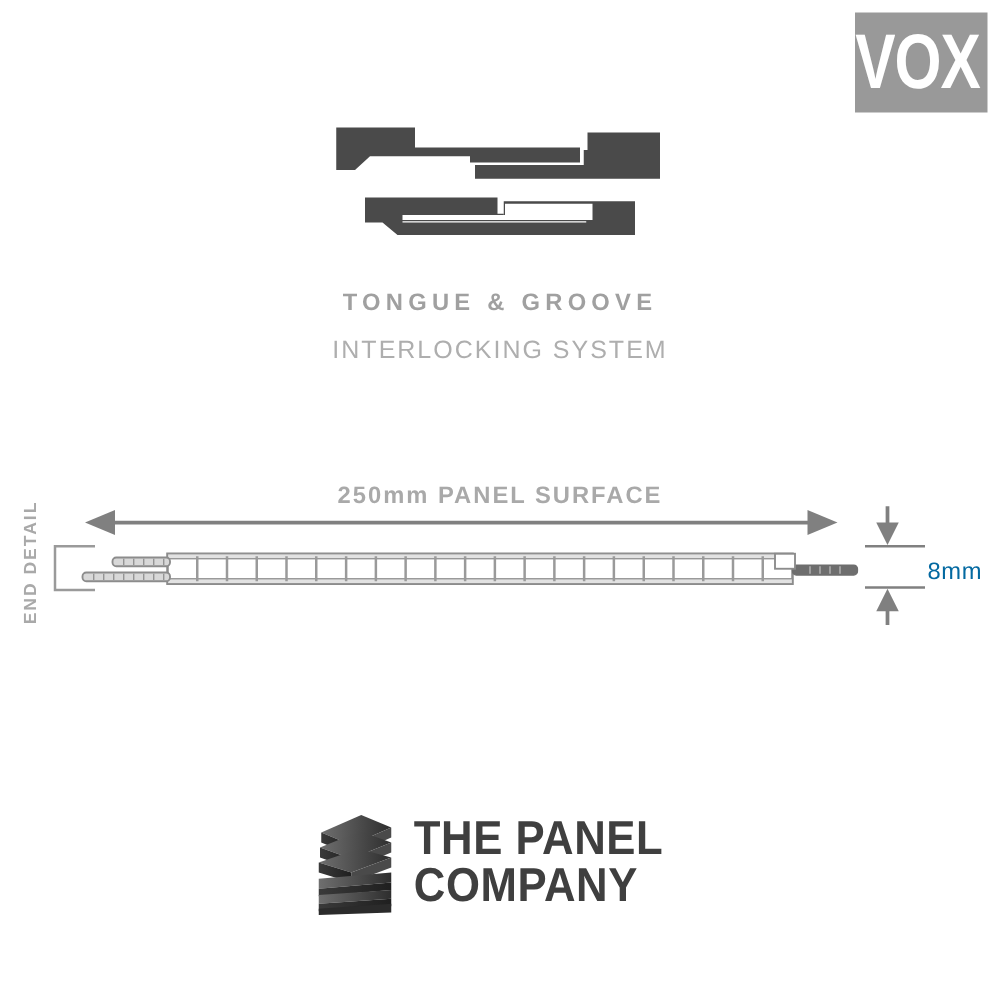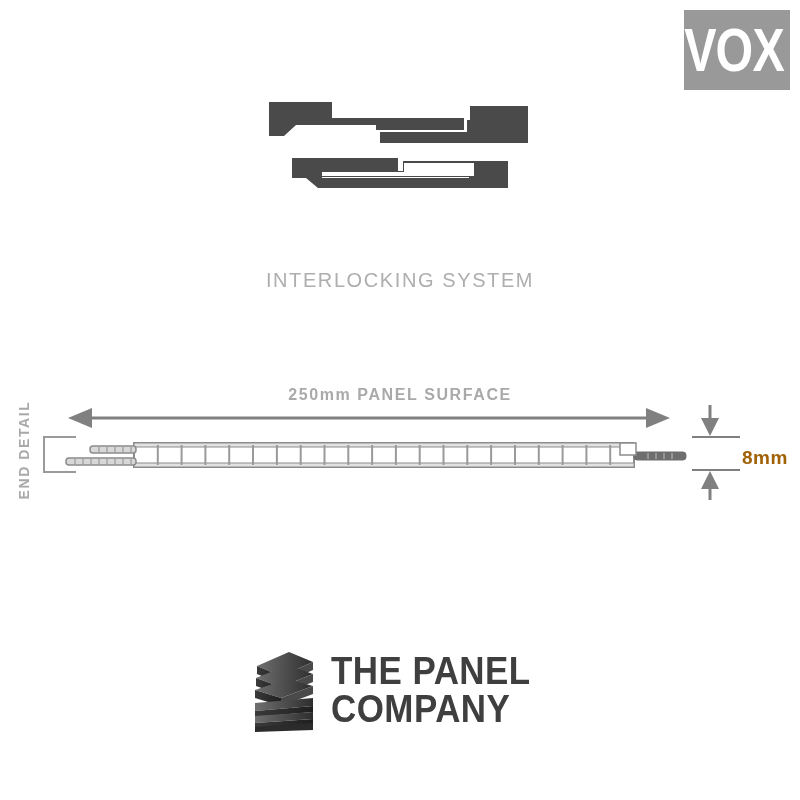--- a/index.html
+++ b/index.html
@@ -75,32 +75,32 @@
   }
 
   
   .dim-width-label {
     position: absolute;
     left: 0;
     top: 386px;
     width: 800px;
     text-align: center;
     color: #a9a9a9;
-    font-size: 16px;
+    font-size: 19px;
     font-weight: bold;
     letter-spacing: 1.6px;
     white-space: nowrap;
   }
   .dim-thickness-label {
     position: absolute;
     left: 742px;
     top: 447px;
-    color: #a16207;
+    color: #0369a1;
     font-size: 19px;
-    font-weight: bold;
+    font-weight: normal;
     letter-spacing: 0.5px;
     white-space: nowrap;
   }
   .end-detail-label {
     position: absolute;
     left: -36px;
     top: 442px;
     width: 120px;
     text-align: center;
     transform: rotate(-90deg);
@@ -270,20 +270,21 @@
           <line x1="656" y1="453" x2="656" y2="459"></line>
           <line x1="664" y1="453" x2="664" y2="459"></line>
           <line x1="672" y1="453" x2="672" y2="459"></line>
         </g>
 
         <rect x="620" y="443" width="16" height="12" fill="#ffffff" stroke="#8c8c8c" stroke-width="1.5"></rect>
       </g>
     </g>
   </svg>
 
+  <div class="tg-title">TONGUE &amp; GROOVE</div>
   <div class="tg-sub">INTERLOCKING SYSTEM</div>
 
   <div class="dim-width-label">250mm PANEL SURFACE</div>
   <div class="dim-thickness-label">8mm</div>
   <div class="end-detail-label">END DETAIL</div>
 
   <div class="company-block">
     <svg class="company-mark" viewBox="0 0 68 84" xmlns="http://www.w3.org/2000/svg">
       <defs>
         <linearGradient id="slabTop" x1="0" y1="0" x2="1" y2="0">

